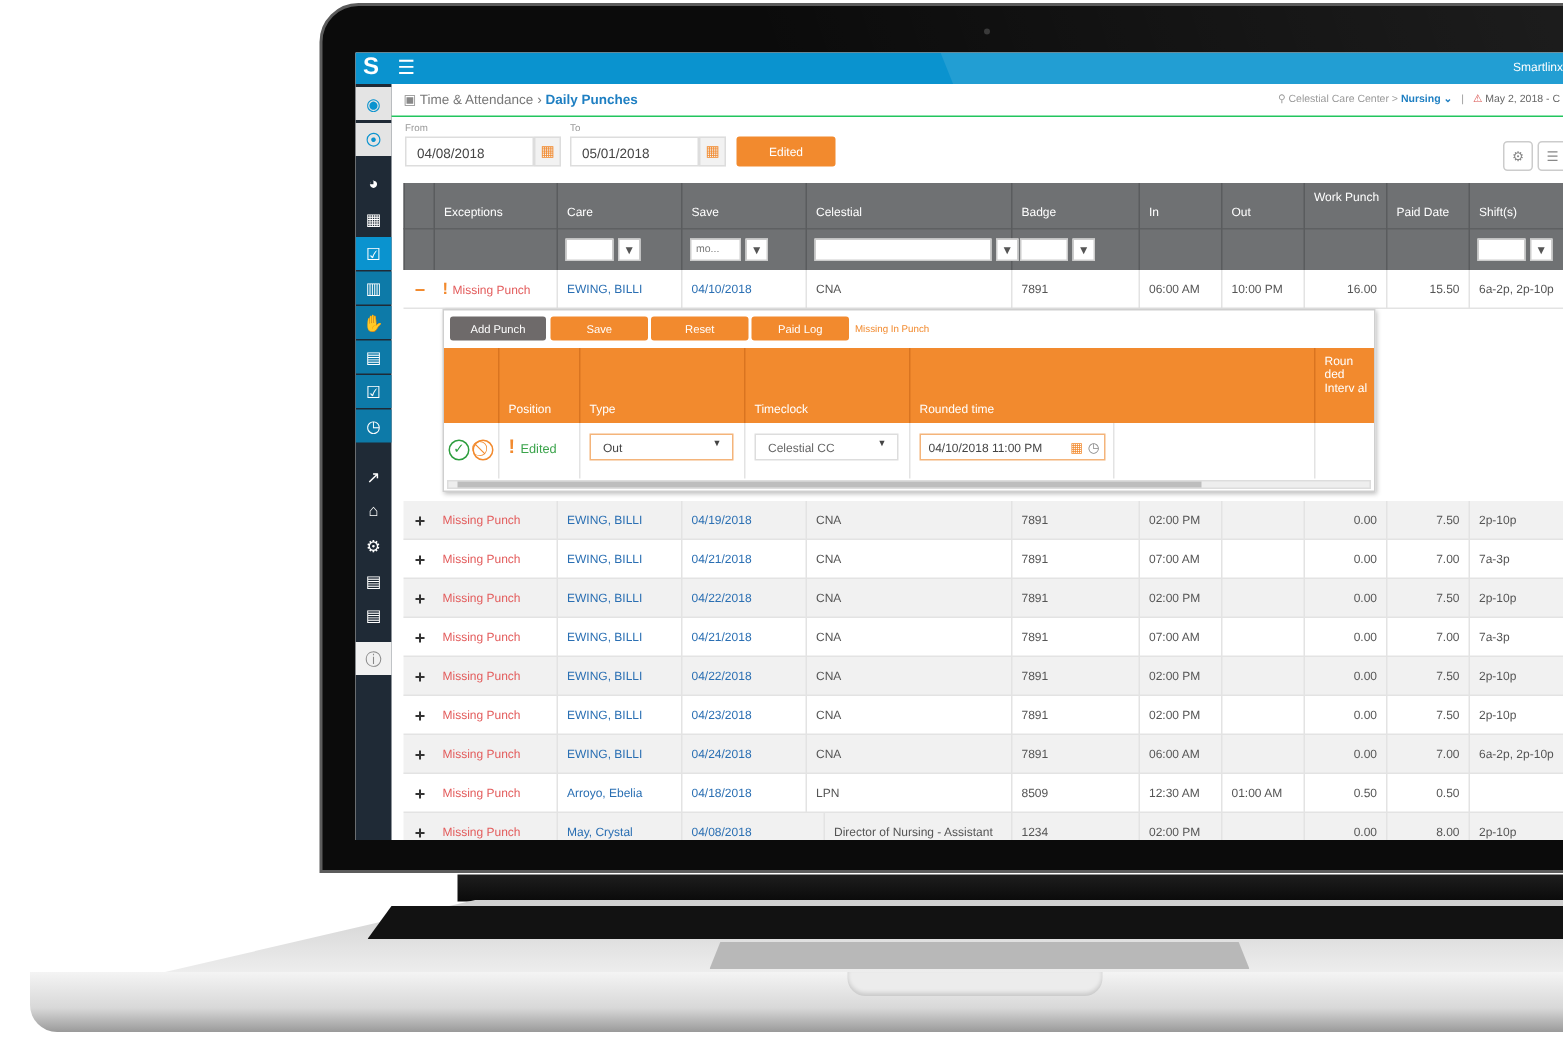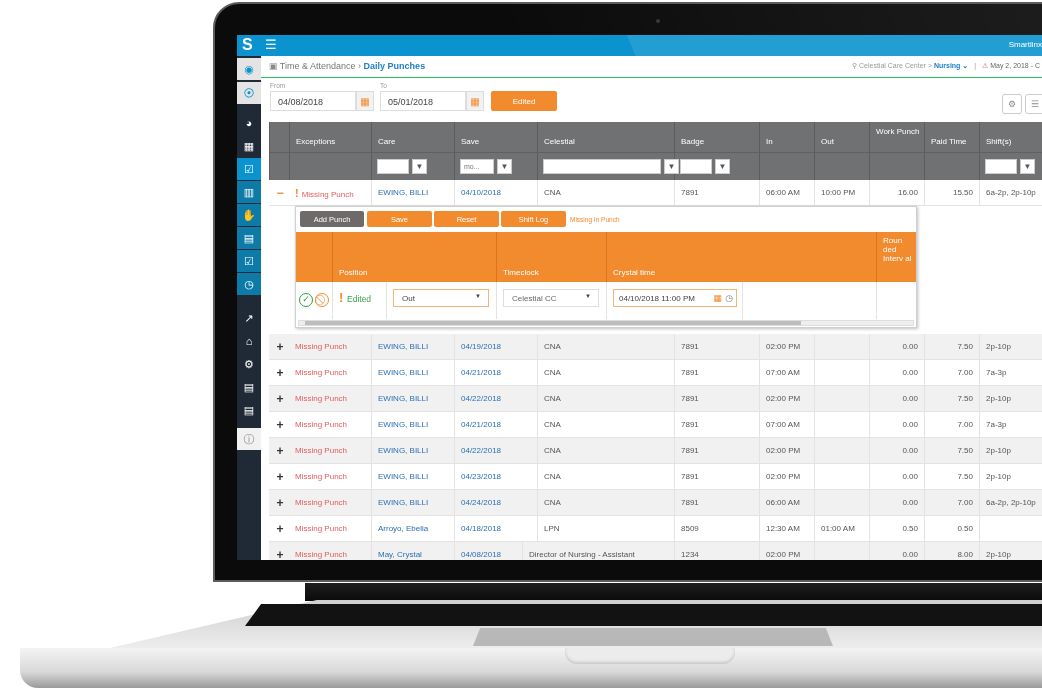--- a/index.html
+++ b/index.html
@@ -176,21 +176,21 @@
         <div class="hcell" style="left:490px;width:55px">
           <span class="htext" style="left:6px;top:15px;width:47px">In</span>
         </div>
         <div class="hcell" style="left:545px;width:55px">
           <span class="htext" style="left:6px;top:15px;width:47px">Out</span>
         </div>
         <div class="hcell" style="left:600px;width:55px">
           <span class="htext" style="left:6px;top:5px;width:47px">Work Punch</span>
         </div>
         <div class="hcell" style="left:655px;width:55px">
-          <span class="htext" style="left:6px;top:15px;width:47px">Paid Time</span>
+          <span class="htext" style="left:6px;top:15px;width:47px">Paid Date</span>
         </div>
         <div class="hcell" style="left:710px;width:70px">
           <span class="htext" style="left:6px;top:15px;width:62px">Shift(s)</span>
         </div>
         <div class="finput" style="left:108px;top:37px;width:32px"></div>
         <div class="fbtn" style="left:143px;top:37px">▼</div>
         <div class="finput" style="left:191px;top:37px;width:34px">mo...</div>
         <div class="fbtn" style="left:228px;top:37px">▼</div>
         <div class="finput" style="left:274px;top:37px;width:118px"></div>
         <div class="fbtn" style="left:395px;top:37px">▼</div>
@@ -208,34 +208,37 @@
           <div class="cell" style="left:490px;width:55px">06:00 AM</div>
           <div class="cell" style="left:545px;width:55px">10:00 PM</div>
           <div class="cell r" style="left:600px;width:55px">16.00</div>
           <div class="cell r" style="left:655px;width:55px">15.50</div>
           <div class="cell" style="left:710px;width:70px">6a-2p, 2p-10p</div>
         </div>
         <div class="detail" style="top:84px">
           <div class="dbtn gray" style="left:4px;width:64px">Add Punch</div>
           <div class="dbtn orange" style="left:71px;width:65px">Save</div>
           <div class="dbtn orange" style="left:138px;width:65px">Reset</div>
-          <div class="dbtn orange" style="left:205px;width:65px">Shift Log</div>
+          <div class="dbtn orange" style="left:205px;width:65px">Paid Log</div>
           <div class="dmsg">Missing In Punch</div>
           <div class="dhead">
             <div class="dhcell" style="left:0px;width:36px;border-left:none">
               <span class="dhtext" style="left:6px;top:36px;width:28px"></span>
             </div>
             <div class="dhcell" style="left:36px;width:54px;">
               <span class="dhtext" style="left:6px;top:36px;width:46px">Position</span>
             </div>
+            <div class="dhcell" style="left:90px;width:110px;">
+              <span class="dhtext" style="left:6px;top:36px;width:102px">Type</span>
+            </div>
             <div class="dhcell" style="left:200px;width:110px;padding-left:34px;">
               <span class="dhtext" style="left:6px;top:36px;width:102px">Timeclock</span>
             </div>
             <div class="dhcell" style="left:310px;width:136px;">
-              <span class="dhtext" style="left:6px;top:36px;width:128px">Crystal time</span>
+              <span class="dhtext" style="left:6px;top:36px;width:128px">Rounded time</span>
             </div>
             <div class="dhcell" style="left:580px;width:40px;">
               <span class="dhtext" style="left:6px;top:4px;width:32px">Roun ded Interv al</span>
             </div>
           </div>
           <div class="dbody">
             <div class="dcell" style="left:0;width:36px;border-left:none">
               <span style="position:absolute;left:3px;top:11px;width:14px;height:14px;border:1.5px solid #2e9e3e;border-radius:50%;color:#2e9e3e;font-size:9px;text-align:center;line-height:11px">✓</span>
               <span style="position:absolute;left:19px;top:11px;width:14px;height:14px;border:1.5px solid #f28a2e;border-radius:50%;color:#f28a2e;font-size:10px;text-align:center;line-height:11px">⃠</span>
             </div>
@@ -361,21 +364,21 @@
           <div class="cell" style="left:545px;width:55px">01:00 AM</div>
           <div class="cell r" style="left:600px;width:55px">0.50</div>
           <div class="cell r" style="left:655px;width:55px">0.50</div>
           <div class="cell" style="left:710px;width:70px"></div>
         </div>
         <div class="row alt" style="top:420px">
           <div class="toggle">+</div>
           <div class="cell exc" style="left:20px;width:82px;border-left:none"><span>Missing Punch</span></div>
           <div class="cell link" style="left:102px;width:83px">May, Crystal</div>
           <div class="cell link" style="left:185px;width:83px">04/08/2018</div>
-          <div class="cell" style="left:253px;width:137px">Director of Nursing - Assistant</div>
+          <div class="cell" style="left:280px;width:137px">Director of Nursing - Assistant</div>
           <div class="cell" style="left:405px;width:85px">1234</div>
           <div class="cell" style="left:490px;width:55px">02:00 PM</div>
           <div class="cell" style="left:545px;width:55px"></div>
           <div class="cell r" style="left:600px;width:55px">0.00</div>
           <div class="cell r" style="left:655px;width:55px">8.00</div>
           <div class="cell" style="left:710px;width:70px">2p-10p</div>
         </div>
       </div>
   </div>
 </div>

